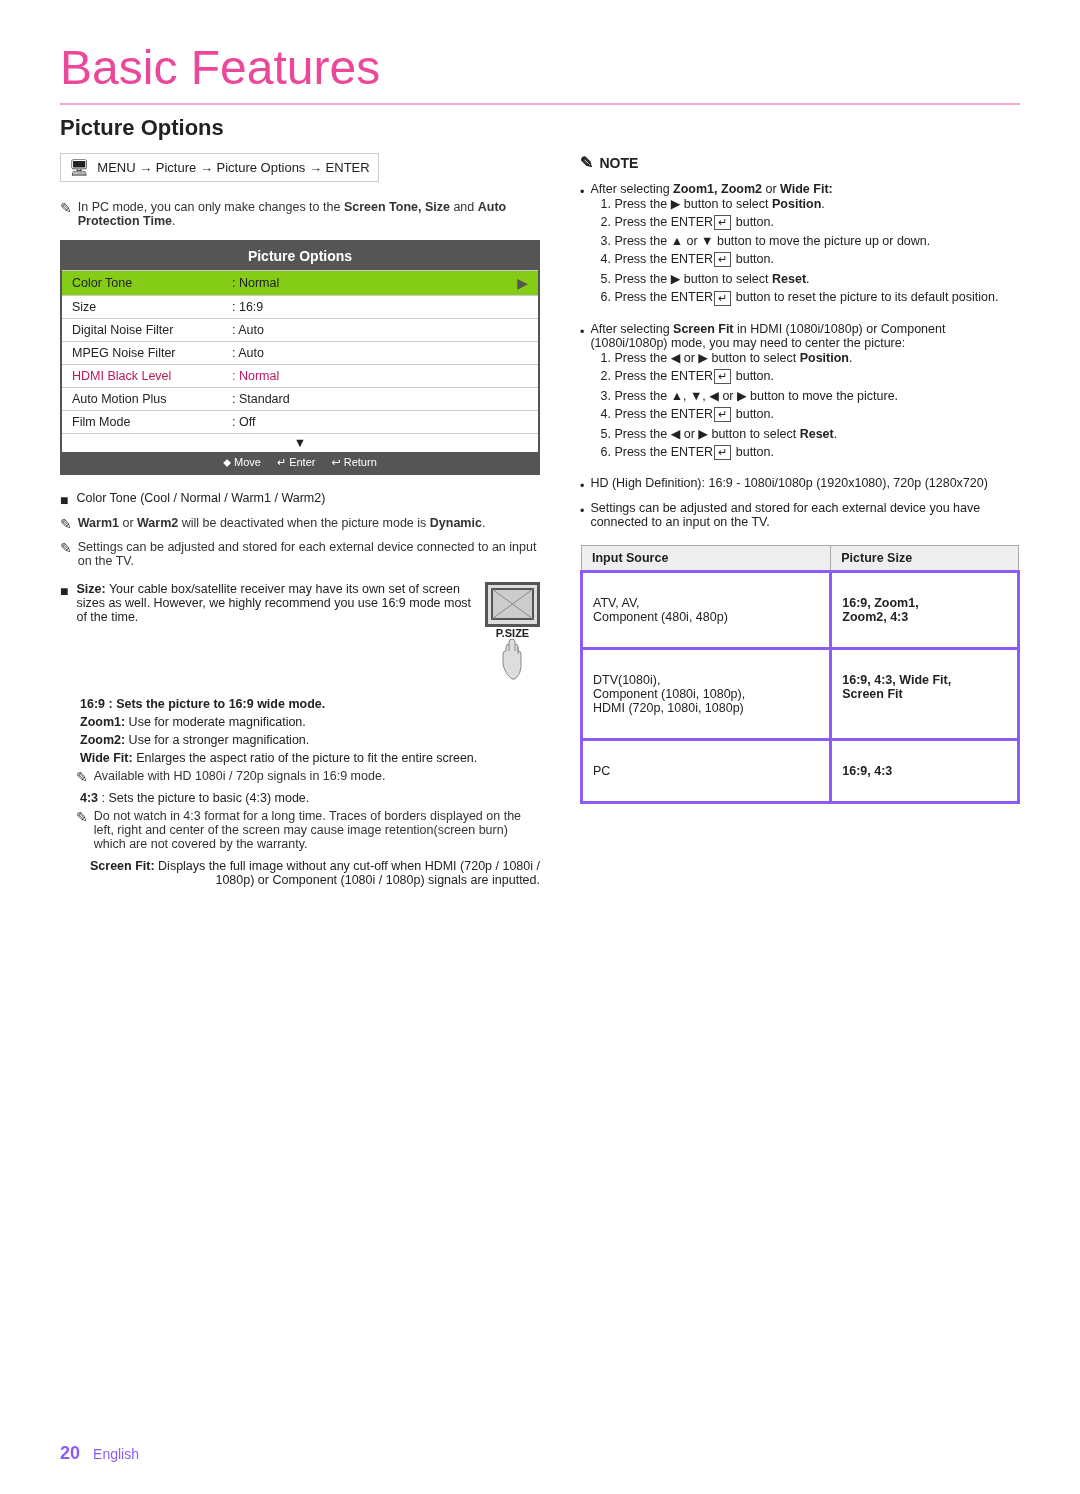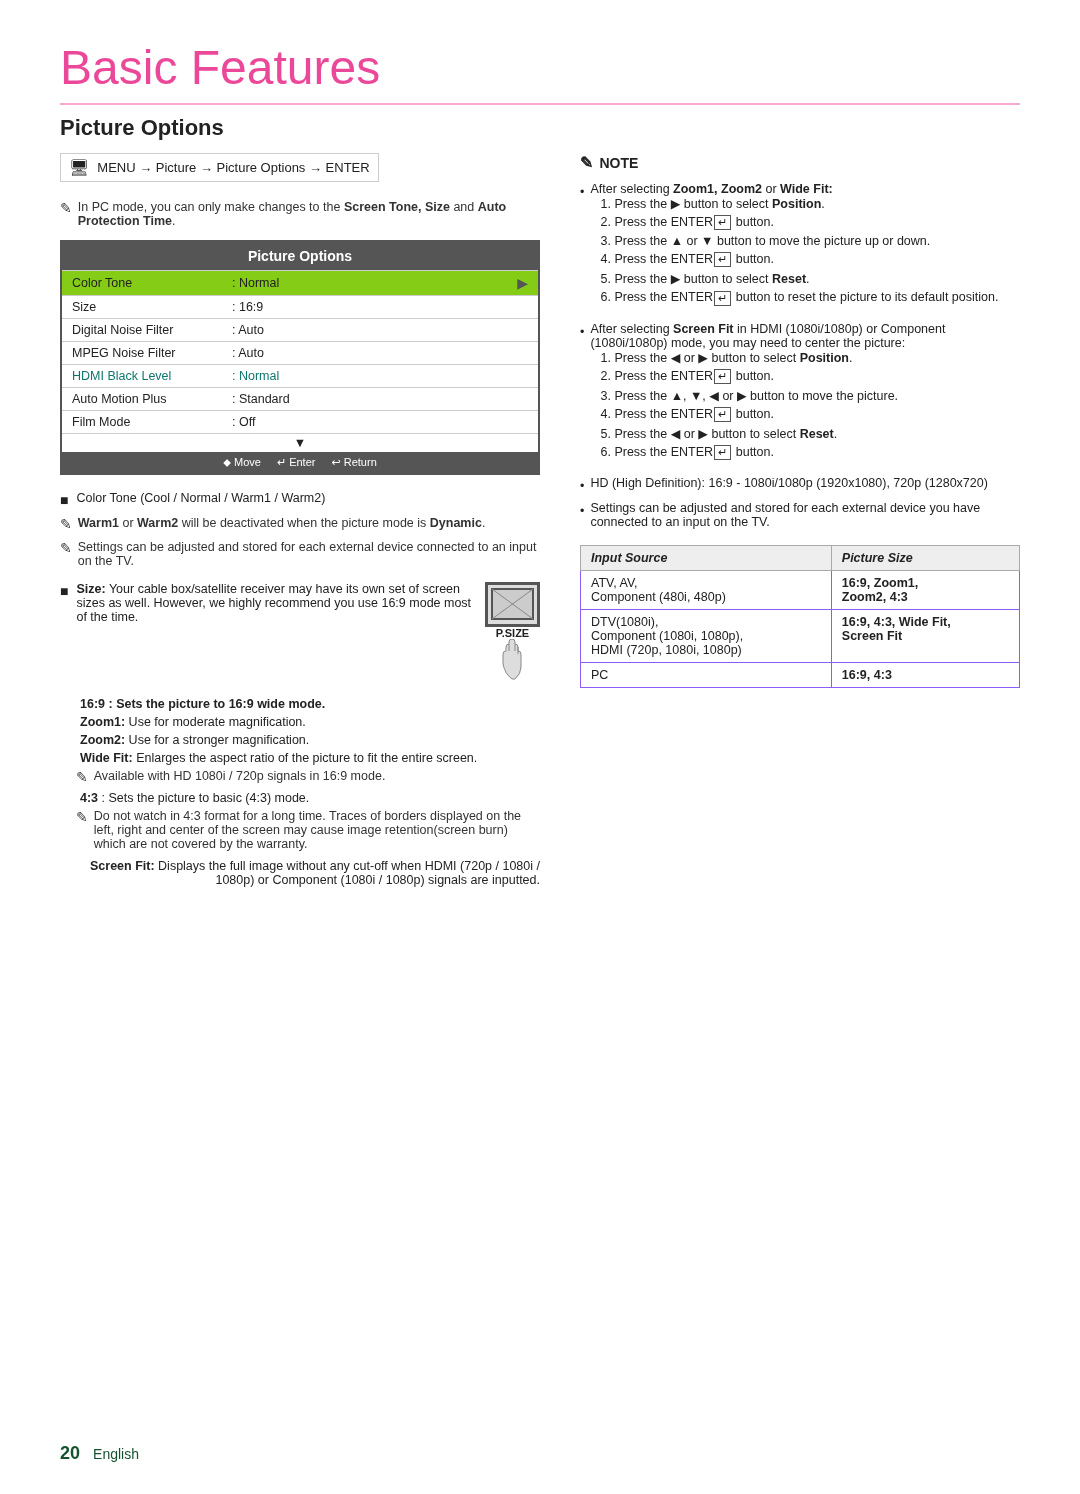--- a/index.html
+++ b/index.html
@@ -190,37 +190,36 @@
       width: 100%;
       margin-top: 16px;
       font-size: 12.5px;
     }
     .input-source-table th {
       background: #eee;
       border: 1px solid #aaa;
       padding: 5px 10px;
       text-align: left;
       font-weight: bold;
-      font-style: italic;
     }
     .input-source-table td {
-      border: 1px solid #8b5cf6;
-      padding: 5px 10px;
+      border: 3px solid #8b5cf6;
+      padding: 23px 10px;
       vertical-align: top;
     }
     .bold { font-weight: bold; }
     .page-footer {
       position: fixed;
       bottom: 30px;
       left: 60px;
       font-size: 18px;
       font-weight: bold;
-      color: #14532d;
-    }
-    .grayed { color: #0f766e; }
+      color: #8b5cf6;
+    }
+    .grayed { color: #be185d; }
     .enter-icon {
       display: inline-block;
       font-size: 11px;
       border: 1px solid #555;
       padding: 0 3px;
       vertical-align: middle;
       margin: 0 1px;
     }
   </style>
 </head>

